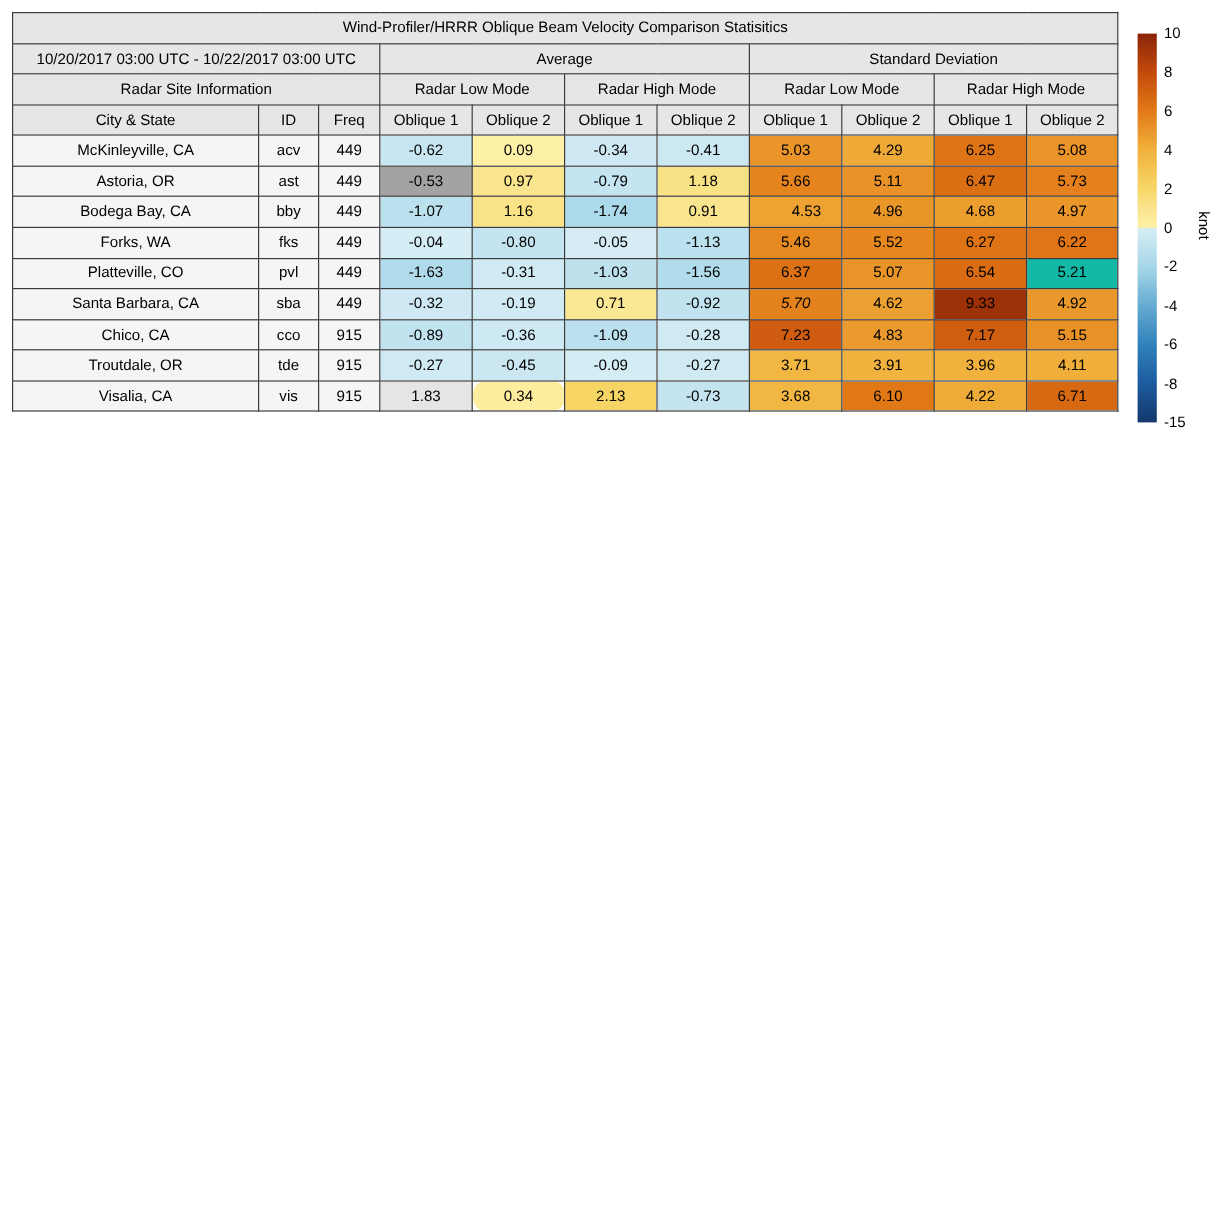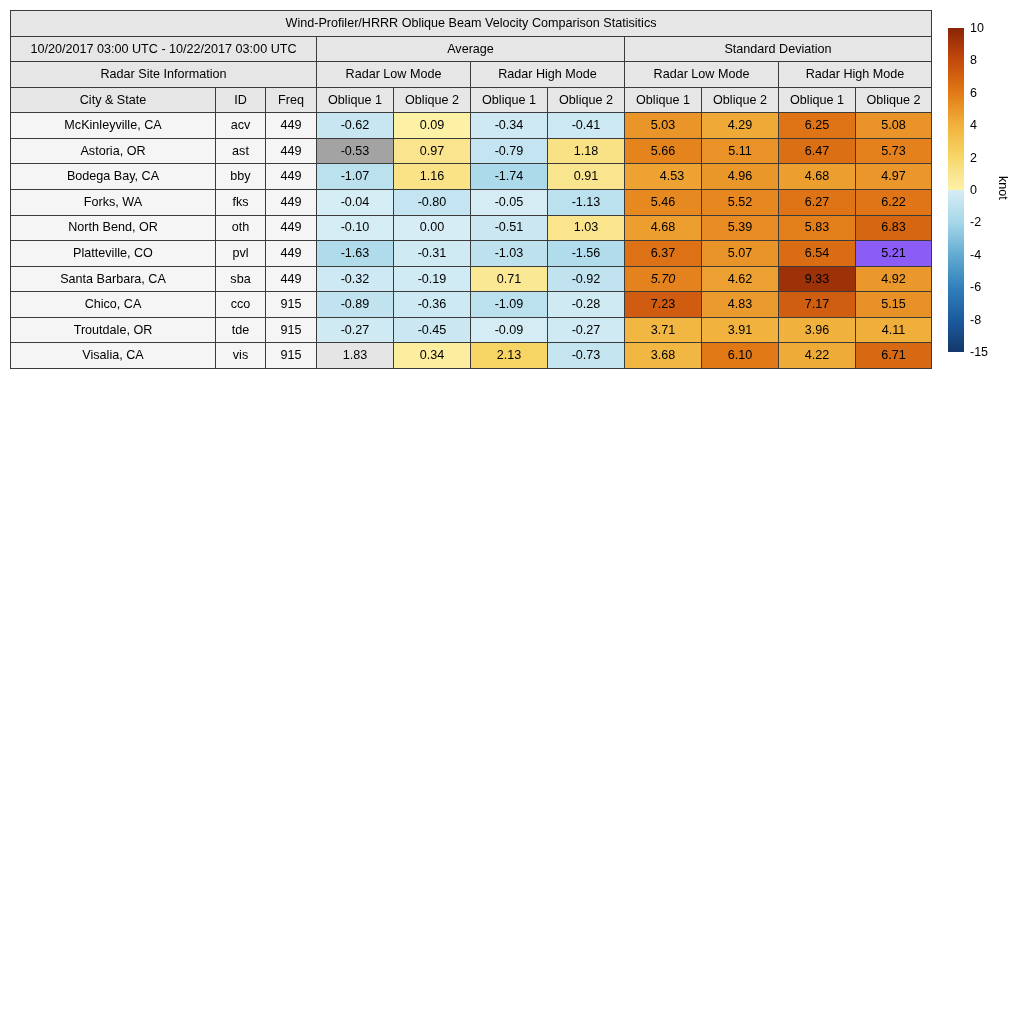--- a/index.html
+++ b/index.html
@@ -115,44 +115,31 @@
       <td class="val" style="background: rgb(213, 237, 245);">-0.04</td>
       <td class="val" style="background: rgb(195, 228, 240);">-0.80</td>
       <td class="val" style="background: rgb(213, 236, 245);">-0.05</td>
       <td class="val" style="background: rgb(187, 225, 238);">-1.13</td>
       <td class="val" style="background: rgb(230, 137, 33);">5.46</td>
       <td class="val" style="background: rgb(230, 135, 32);">5.52</td>
       <td class="val" style="background: rgb(222, 116, 21);">6.27</td>
       <td class="val" style="background: rgb(223, 117, 22);">6.22</td>
     </tr>
         <tr>
-      <td class="sitecell">North Bend, OR</td>
-      <td class="sitecell">oth</td>
-      <td class="sitecell">449</td>
-      <td class="val" style="background: rgb(212, 236, 244);">-0.10</td>
-      <td class="val" style="background: rgb(214, 237, 245);">0.00</td>
-      <td class="val" style="background: rgb(202, 231, 242);">-0.51</td>
-      <td class="val" style="background: rgb(250, 228, 140);">1.03</td>
-      <td class="val" style="background: rgb(236, 158, 47);">4.68</td>
-      <td class="val" style="background: rgb(231, 139, 34);">5.39</td>
-      <td class="val" style="background: rgb(227, 127, 26);">5.83</td>
-      <td class="val" style="background: rgb(213, 102, 18);">6.83</td>
-    </tr>
-        <tr>
       <td class="sitecell">Platteville, CO</td>
       <td class="sitecell">pvl</td>
       <td class="sitecell">449</td>
       <td class="val" style="background: rgb(175, 219, 234);">-1.63</td>
       <td class="val" style="background: rgb(207, 234, 243);">-0.31</td>
       <td class="val" style="background: rgb(189, 226, 238);">-1.03</td>
       <td class="val" style="background: rgb(177, 220, 235);">-1.56</td>
       <td class="val" style="background: rgb(220, 113, 21);">6.37</td>
       <td class="val" style="background: rgb(233, 148, 40);">5.07</td>
       <td class="val" style="background: rgb(218, 109, 20);">6.54</td>
-      <td class="val" style="background: #8b5cf6;">5.21</td>
+      <td class="val" style="background: #14b8a6;">5.21</td>
     </tr>
         <tr>
       <td class="sitecell">Santa Barbara, CA</td>
       <td class="sitecell">sba</td>
       <td class="sitecell">449</td>
       <td class="val" style="background: rgb(206, 233, 243);">-0.32</td>
       <td class="val" style="background: rgb(209, 235, 244);">-0.19</td>
       <td class="val" style="background: rgb(251, 232, 149);">0.71</td>
       <td class="val" style="background: rgb(192, 227, 239);">-0.92</td>
       <td class="val" style="background: rgb(228, 130, 29); font-style: italic;">5.70</td>
@@ -184,21 +171,21 @@
       <td class="val" style="background: rgb(242, 183, 66);">3.71</td>
       <td class="val" style="background: rgb(241, 179, 62);">3.91</td>
       <td class="val" style="background: rgb(241, 178, 61);">3.96</td>
       <td class="val" style="background: rgb(240, 174, 58);">4.11</td>
     </tr>
         <tr>
       <td class="sitecell">Visalia, CA</td>
       <td class="sitecell">vis</td>
       <td class="sitecell">915</td>
       <td class="val" style="background: #e5e5e5;">1.83</td>
-      <td class="val" style="background: rgb(252, 237, 159);">0.34</td>
+      <td class="val" style="background: rgb(252, 237, 159); border-radius: 12px;">0.34</td>
       <td class="val" style="background: rgb(247, 213, 101);">2.13</td>
       <td class="val" style="background: rgb(196, 229, 240);">-0.73</td>
       <td class="val" style="background: rgb(242, 183, 67);">3.68</td>
       <td class="val" style="background: rgb(224, 120, 22);">6.10</td>
       <td class="val" style="background: rgb(239, 171, 56);">4.22</td>
       <td class="val" style="background: rgb(215, 105, 19);">6.71</td>
     </tr>
       </tbody>
   </table>
 

